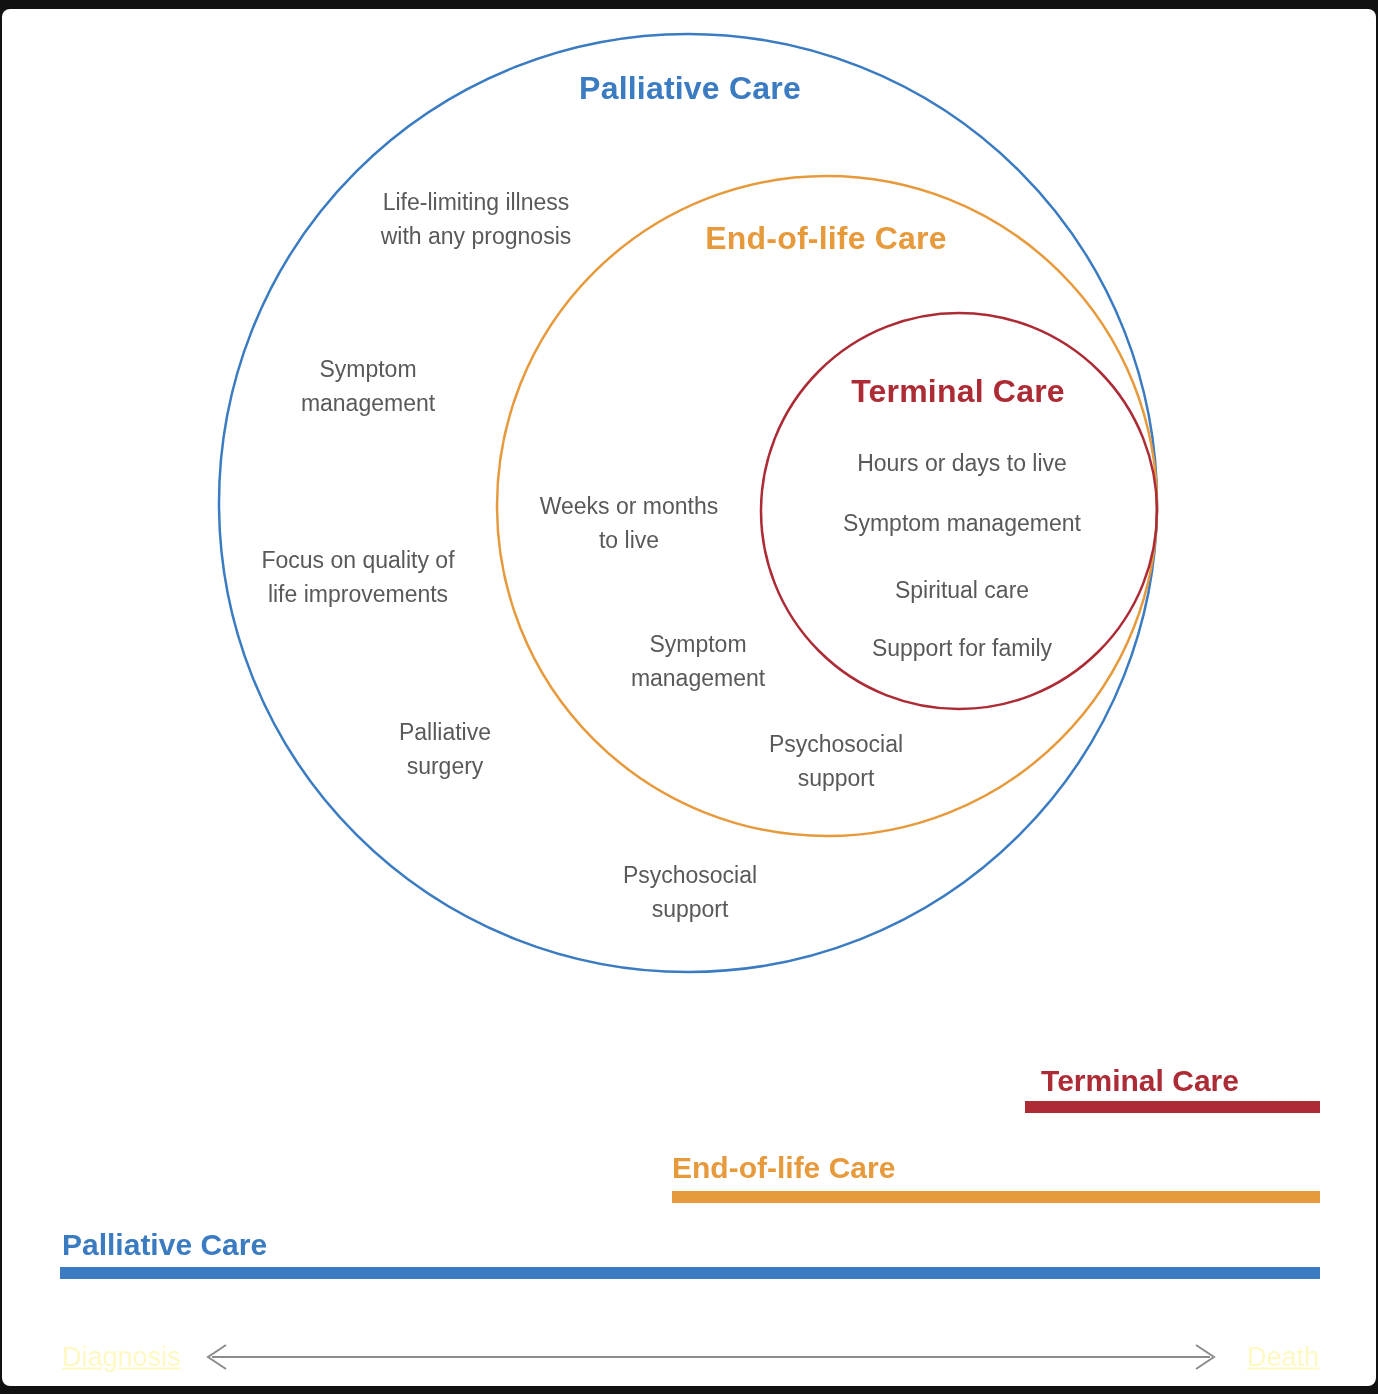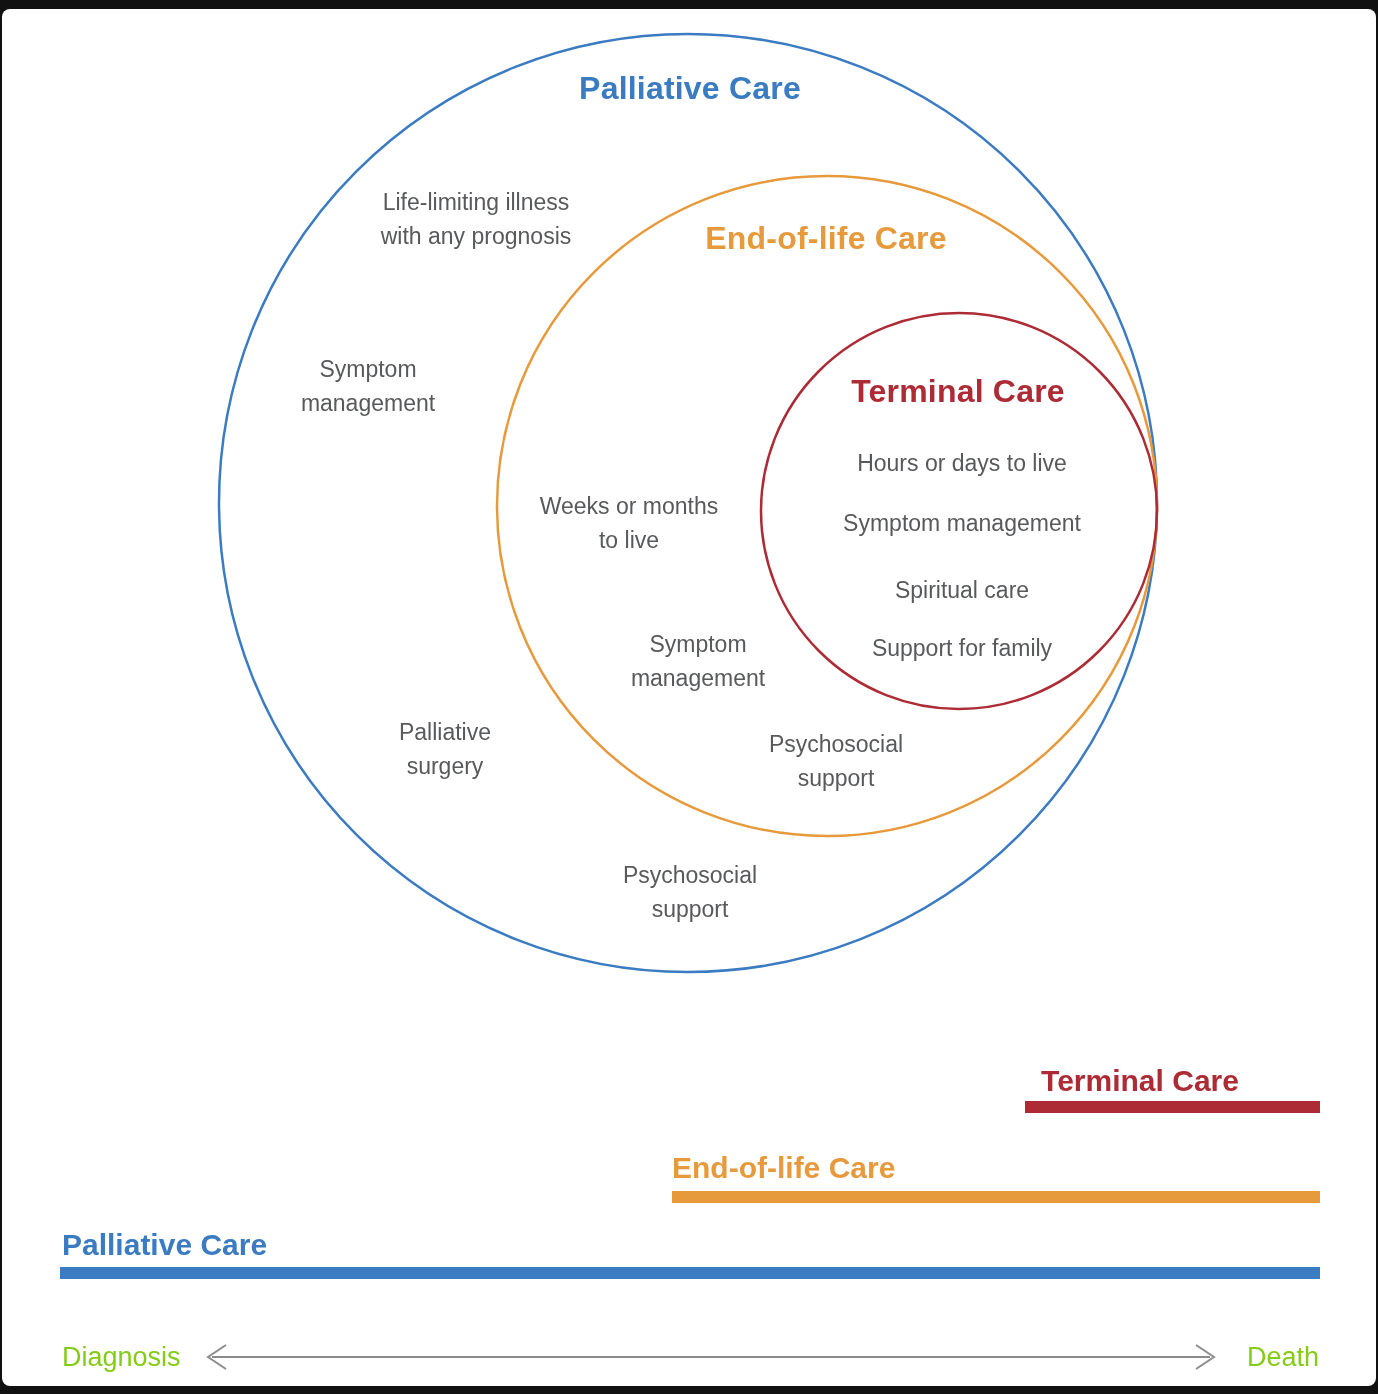--- a/index.html
+++ b/index.html
@@ -21,22 +21,22 @@
   .item{position:absolute;transform:translate(-50%,-50%);color:#58595b;
         font-size:23px;line-height:34px;text-align:center;white-space:pre-line;}
   .bar{position:absolute;height:12px;}
   .bar-terminal{background:var(--terminal);}
   .bar-endoflife{background:var(--endoflife);}
   .bar-palliative{background:var(--palliative);}
   .tl-label{position:absolute;font-weight:bold;font-size:30px;white-space:nowrap;}
   .tl-terminal{color:var(--terminal);transform:translate(-50%,-50%);}
   .tl-endoflife{color:var(--endoflife);}
   .tl-palliative{color:var(--palliative);}
-  .axis-label{position:absolute;color:#84cc16;font-size:27px;white-space:nowrap;
-              transform:translateY(-50%);}
+  .axis-label{position:absolute;color:#fef9c3;font-size:27px;white-space:nowrap;
+              transform:translateY(-50%);text-decoration:underline;}
   .arrow-line{stroke:#8c8c8c;stroke-width:2px;fill:none;}
 </style>
 </head>
 <body>
 
 <div class="frame">
   <div class="panel"></div>
   <div class="canvas">
 
     <svg class="layer" width="1378" height="1394" viewBox="0 0 1378 1394">
@@ -51,20 +51,22 @@
     </svg>
 
     <div class="venn-title vt-palliative" style="left:690px;top:88px;">Palliative Care</div>
     <div class="venn-title vt-endoflife" style="left:826px;top:238px;">End-of-life Care</div>
     <div class="venn-title vt-terminal" style="left:958px;top:391px;">Terminal Care</div>
 
     <div class="item" style="left:476px;top:219px;text-align:center;">Life-limiting illness
 with any prognosis</div>
     <div class="item" style="left:368px;top:386px;">Symptom
 management</div>
+    <div class="item" style="left:358px;top:577px;">Focus on quality of
+life improvements</div>
     <div class="item" style="left:445px;top:749px;">Palliative
 surgery</div>
     <div class="item" style="left:690px;top:892px;">Psychosocial
 support</div>
 
     <div class="item" style="left:629px;top:523px;">Weeks or months
 to live</div>
     <div class="item" style="left:698px;top:661px;">Symptom
 management</div>
     <div class="item" style="left:836px;top:761px;">Psychosocial

